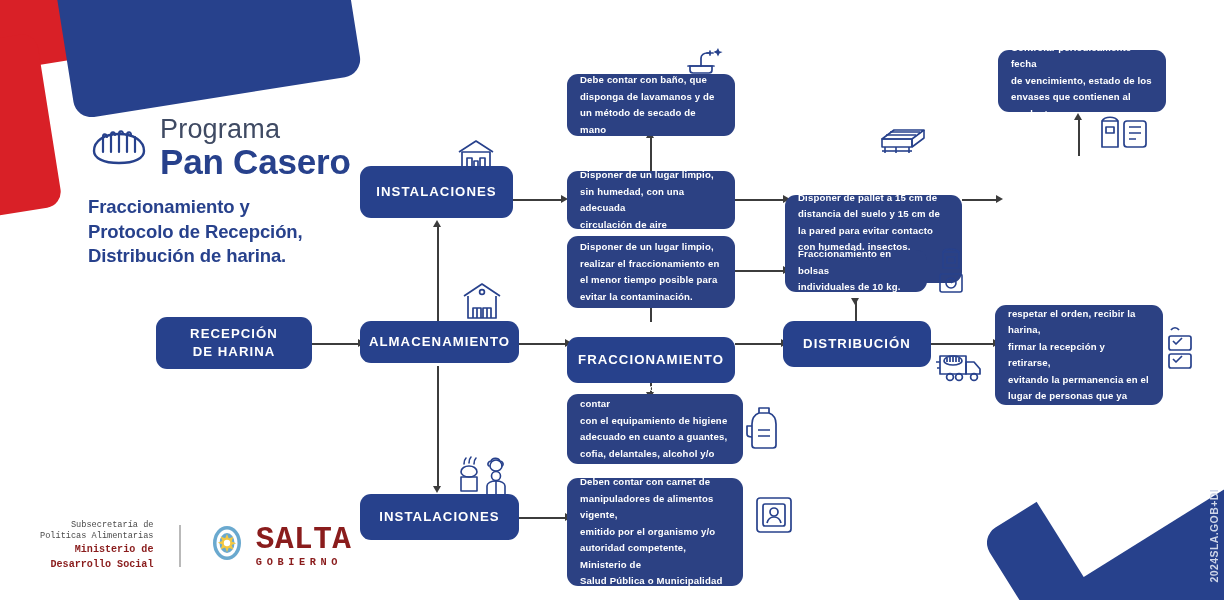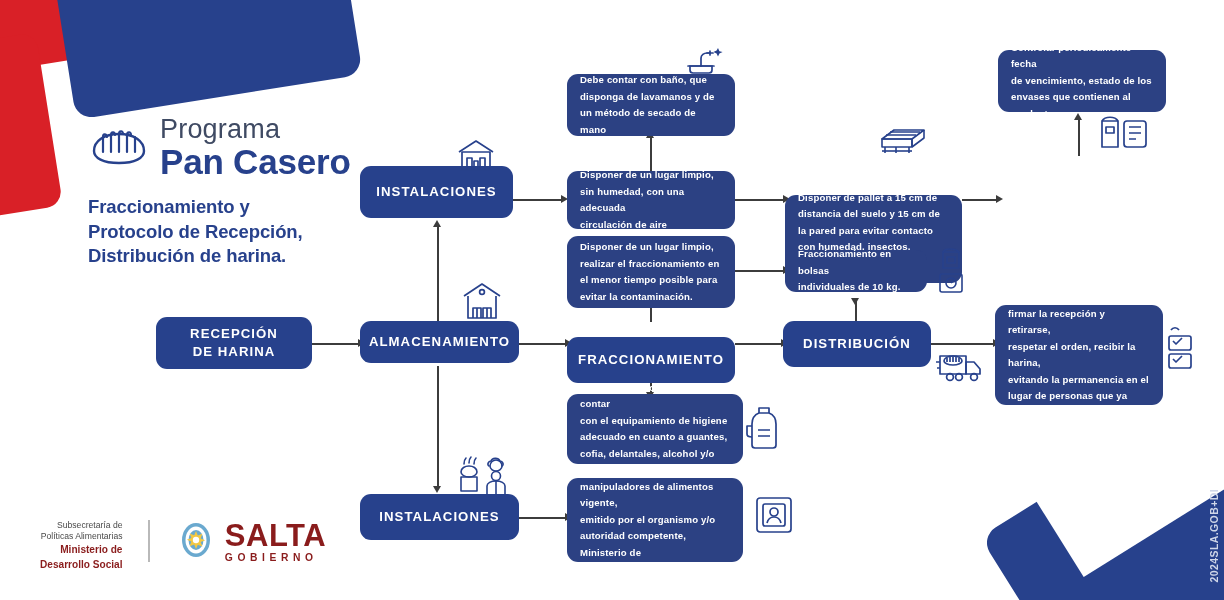--- a/index.html
+++ b/index.html
@@ -79,21 +79,21 @@
   .arr{position:absolute;width:0;height:0;}
   .arr-r{border-top:4.5px solid transparent;border-bottom:4.5px solid transparent;border-left:7px solid #3c3c3c;}
   .arr-u{border-left:4.5px solid transparent;border-right:4.5px solid transparent;border-bottom:7px solid #3c3c3c;}
   .arr-d{border-left:4.5px solid transparent;border-right:4.5px solid transparent;border-top:7px solid #3c3c3c;}
 
   
   .ico{position:absolute;}
   .ico svg{display:block;}
 
   
-  #footer{position:absolute;left:40px;top:520px;display:flex;align-items:flex-start;gap:26px;}
+  #footer{position:absolute;left:40px;top:520px;display:flex;align-items:center;gap:26px;font-family:Liberation Mono, monospace;}
   #min-text{text-align:right;color:#8a1c1c;line-height:1.28;}
   .min-l1{font-size:8.6px;color:#4a4a4a;font-weight:400;display:block;}
   .min-l2{font-size:10.1px;color:#8a1c1c;font-weight:700;display:block;margin-top:2px;}
   #footer-div{width:1.4px;height:42px;background:#b9b9b9;}
   #salta{display:flex;align-items:center;gap:9px;}
   #salta-words{line-height:1;}
   .salta-big{font-size:31px;font-weight:700;color:#8a1c1c;letter-spacing:.5px;display:block;}
   .salta-sub{font-size:10.3px;font-weight:700;color:#8a1c1c;letter-spacing:4.6px;display:block;margin-top:2px;}
 
   #sidecode{
@@ -255,38 +255,38 @@
       <span>Controlar periódicamente fecha</span>
       <span>de vencimiento, estado de los</span>
       <span>envases que contienen al producto</span>
     </div>
   </div>
 
 
   <div class="nbox" id="note-titulares" style="left:995px;top:305px;width:168px;height:100px;">
     <div>
       <span>Los titulares de Derecho deben</span>
+      <span>respetar el orden, recibir la harina,</span>
       <span>firmar la recepción y retirarse,</span>
-      <span>respetar el orden, recibir la harina,</span>
       <span>evitando la permanencia en el</span>
       <span>lugar de personas que ya retiraron</span>
       <span>el insumo.</span>
     </div>
   </div>
 
   <div class="nbox" id="note-higiene" style="left:567px;top:394px;width:176px;height:70px;">
     <div>
       <span>Los Manipuladores deben contar</span>
       <span>con el equipamiento de higiene</span>
       <span>adecuado en cuanto a guantes,</span>
       <span>cofia, delantales, alcohol y/o barbijos</span>
     </div>
   </div>
 
-  <div class="nbox" id="note-carnet" style="left:567px;top:478px;width:176px;height:84px;">
+  <div class="nbox" id="note-carnet" style="left:567px;top:478px;width:176px;height:108px;">
     <div>
       <span>Deben contar con carnet de</span>
       <span>manipuladores de alimentos vigente,</span>
       <span>emitido por el organismo y/o</span>
       <span>autoridad competente, Ministerio de</span>
       <span>Salud Pública o Municipalidad</span>
     </div>
   </div>
 
   <div class="ico" style="left:680px;top:42px;">

